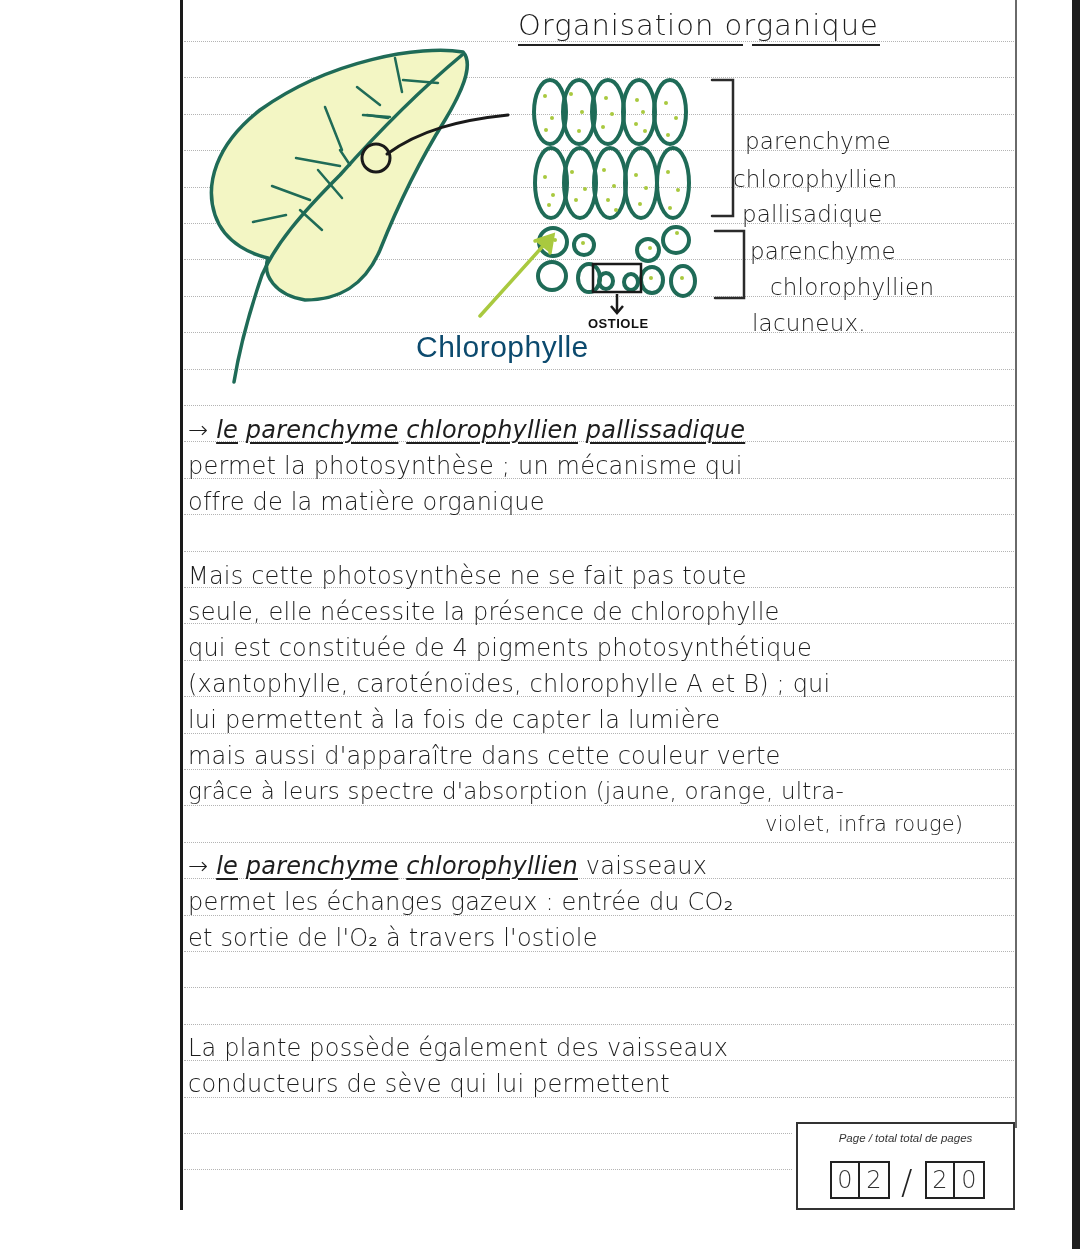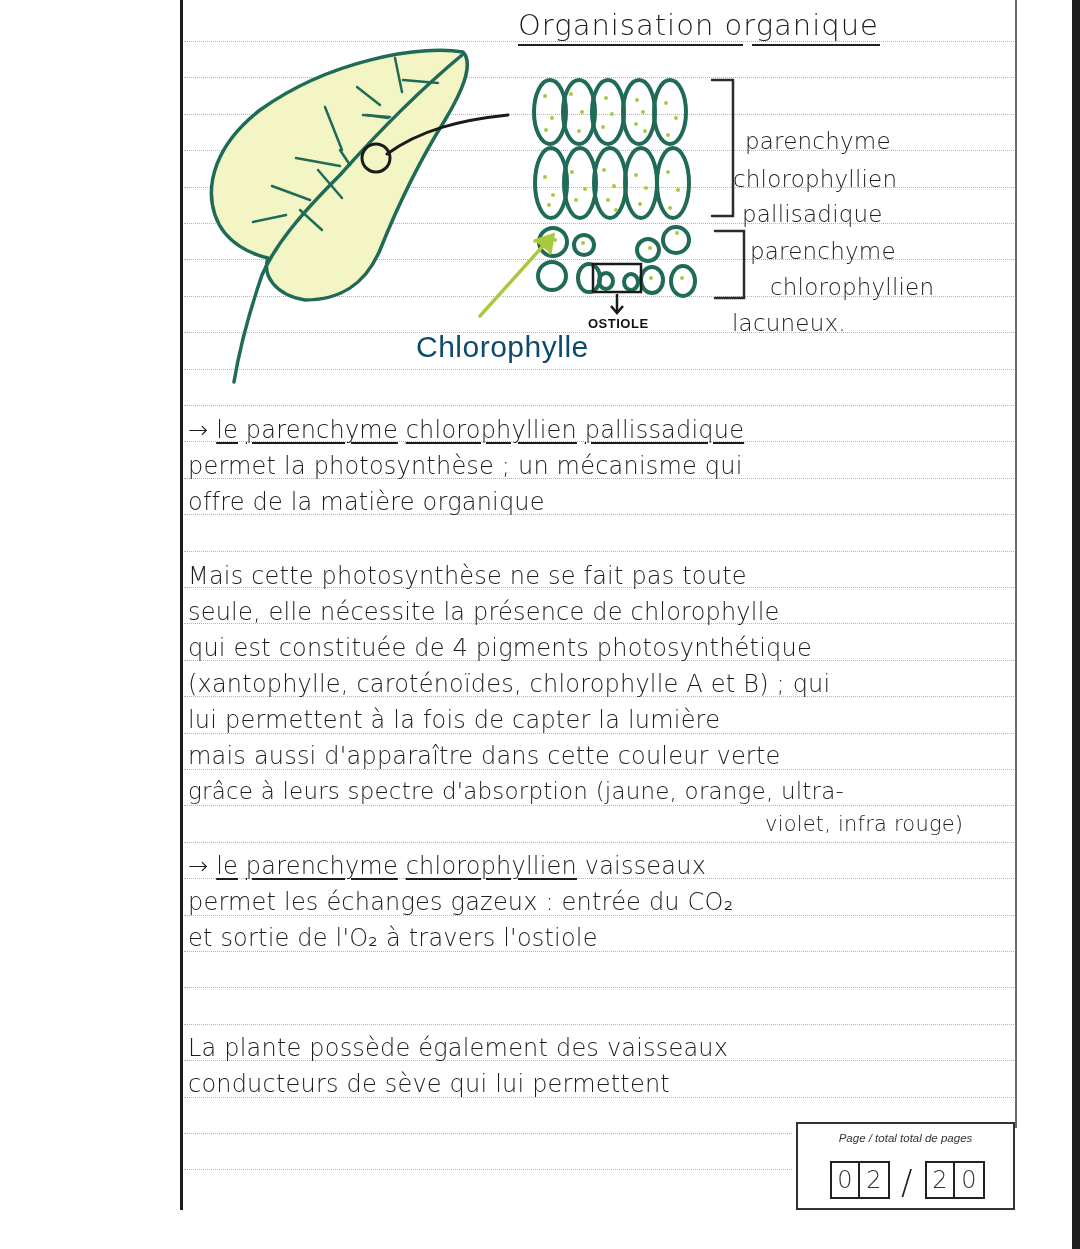--- a/index.html
+++ b/index.html
@@ -48,21 +48,21 @@
       font-family: "Liberation Sans", sans-serif;
     }
     .ostiole {
       left: 588px; top: 316px; font-size: 13px; font-weight: bold; color: #111;
       letter-spacing: 0.5px;
       font-family: "Liberation Sans", sans-serif;
     }
     .line {
       font-size: 24px; left: 188px;
     }
-    .ul { text-decoration: underline; text-decoration-thickness: 2px; text-underline-offset: 4px; }
+    .ul { text-decoration: underline; text-decoration-thickness: 2px; text-underline-offset: 4px; font-style: italic; }
     .small { font-size: 21px; }
     .diagram { position: absolute; left: 0; top: 0; }
 
     .page-box {
       position: absolute; left: 796px; top: 1122px; width: 219px; height: 88px;
       border: 2px solid #333; background: #fff; box-sizing: border-box;
     }
     .page-box-label {
       position: absolute; left: 0; top: 8px; width: 100%; text-align: center;
       font-family: "Liberation Sans", sans-serif; font-style: italic; font-size: 11.5px; color: #333;
@@ -236,21 +236,21 @@
       <path d="M 712 80 L 733 80 L 733 216 L 712 216"></path>
       <path d="M 715 231 L 744 231 L 744 298 L 715 298"></path>
     </g>
   </svg>
 
   <div class="hand label" style="left:745px;top:130px;">parenchyme</div>
   <div class="hand label" style="left:733px;top:168px;">chlorophyllien</div>
   <div class="hand label" style="left:742px;top:203px;">pallisadique</div>
   <div class="hand label" style="left:750px;top:240px;">parenchyme</div>
   <div class="hand label" style="left:770px;top:276px;">chlorophyllien</div>
-  <div class="hand label" style="left:732px;top:312px;text-align:center;">lacuneux.</div>
+  <div class="hand label" style="left:752px;top:312px;text-align:center;">lacuneux.</div>
   <div class="hand ostiole">OSTIOLE</div>
   <div class="hand chloro">Chlorophylle</div>
 
   <div class="hand line" style="top:416px;">
     <span>→</span>
     <span class="ul">le</span>
     <span class="ul">parenchyme</span>
     <span class="ul">chlorophyllien</span>
     <span class="ul">pallissadique</span>
   </div>

